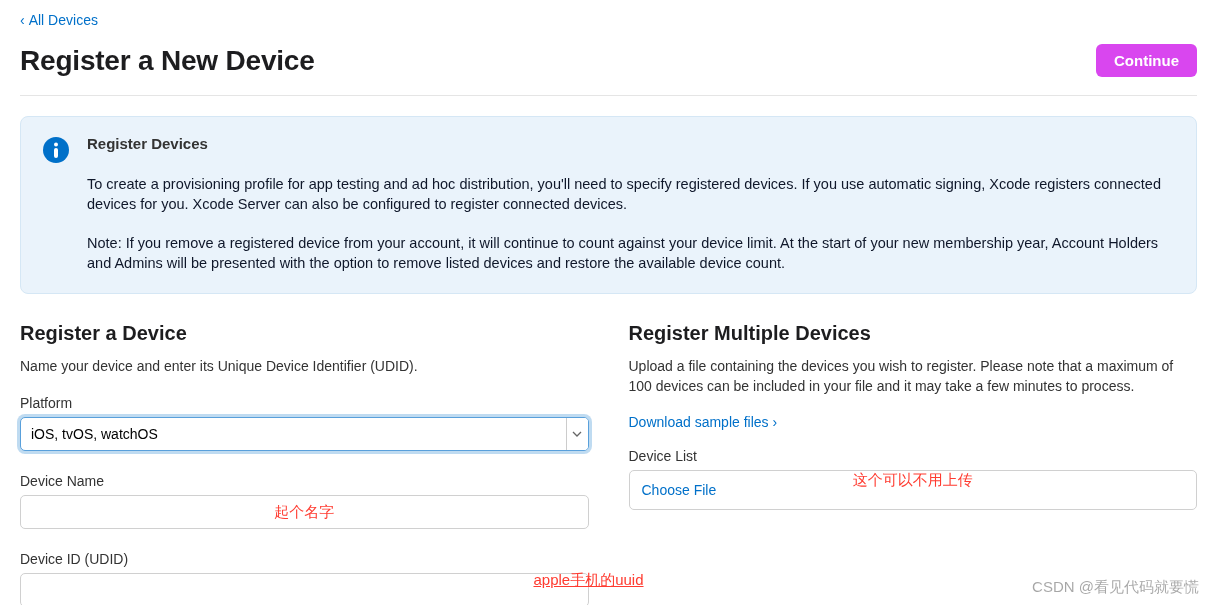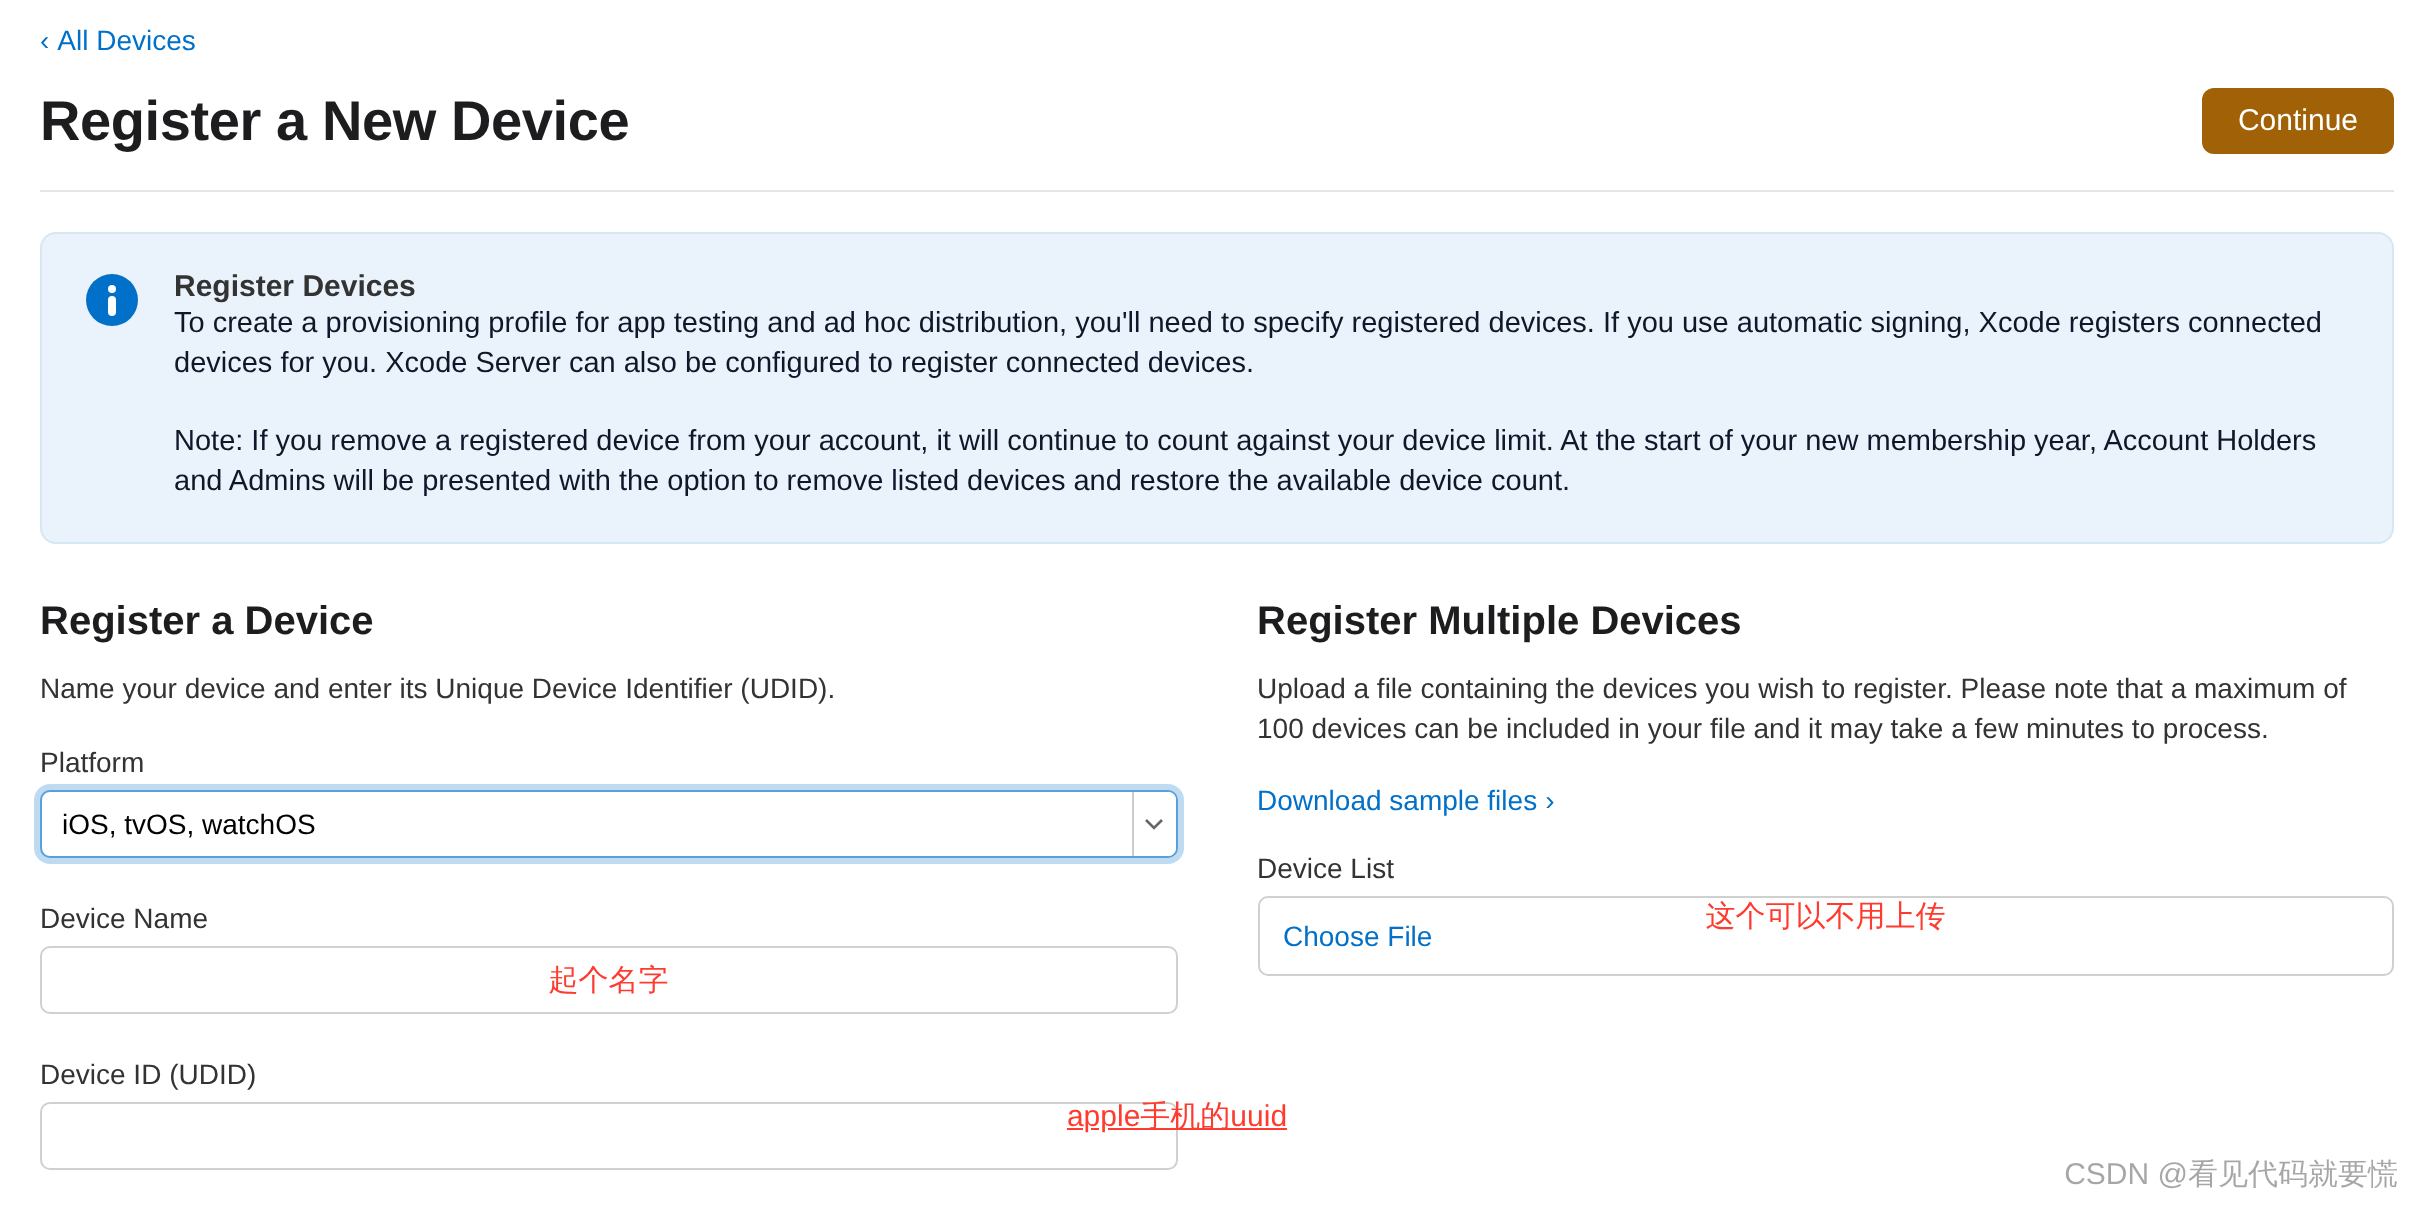--- a/index.html
+++ b/index.html
@@ -31,27 +31,27 @@
       padding: 8px 0 18px 0;
       border-bottom: 1px solid #e5e5e5;
       gap: 35px;
     }
     .page-title {
       font-size: 28px;
       font-weight: 700;
       letter-spacing: -0.2px;
     }
     .continue-btn {
-      background: #a16207;
+      background: #d946ef;
       color: #fff;
       border: none;
       border-radius: 6px;
       padding: 8px 18px;
       font-size: 15px;
-      font-weight: 400;
+      font-weight: 700;
       cursor: default;
       text-align: right;
     }
     .info-box {
       margin-top: 20px;
       background: #eaf3fb;
       border: 1px solid #d5e7f5;
       border-radius: 8px;
       padding: 18px 22px 20px 22px;
       display: flex;
@@ -60,21 +60,21 @@
     }
     .info-icon {
       flex: 0 0 auto;
       width: 26px;
       height: 26px;
       margin-top: 2px;
     }
     .info-text h4 {
       font-size: 15px;
       font-weight: 600;
-      margin-bottom: 0;
+      margin-bottom: 22px;
       color: #333;
     }
     .info-text p {
       font-size: 14.5px;
       color: #0f172a;
       line-height: 1.4;
     }
     .info-text p + p { margin-top: 18px; }
 
     .columns {

